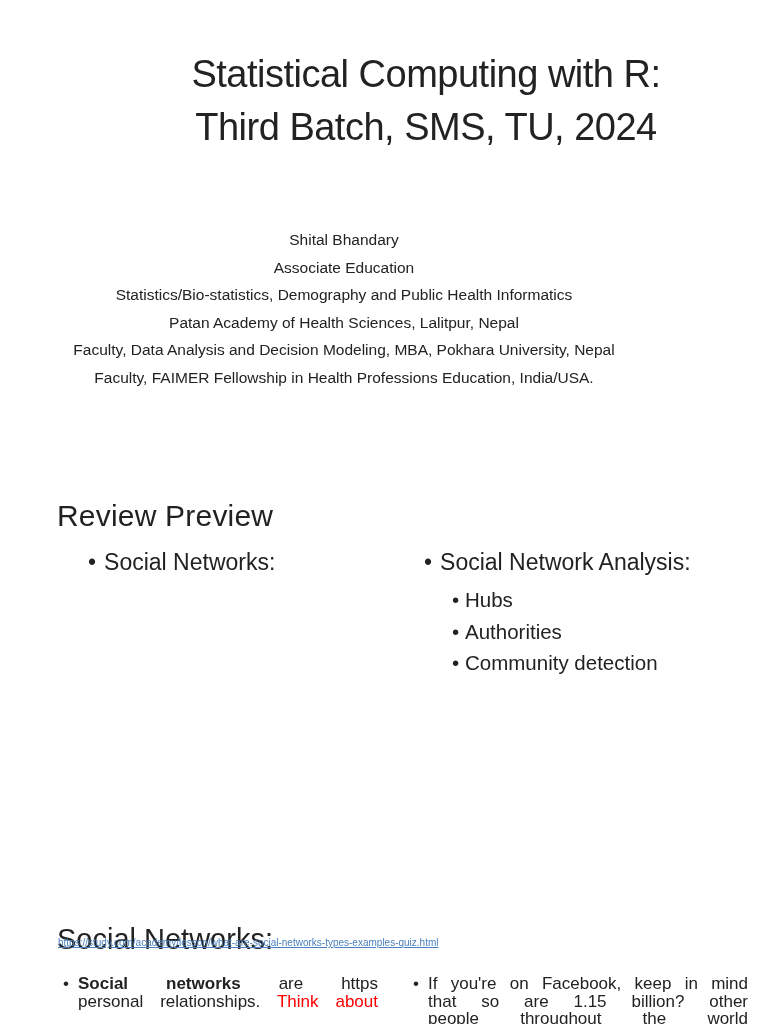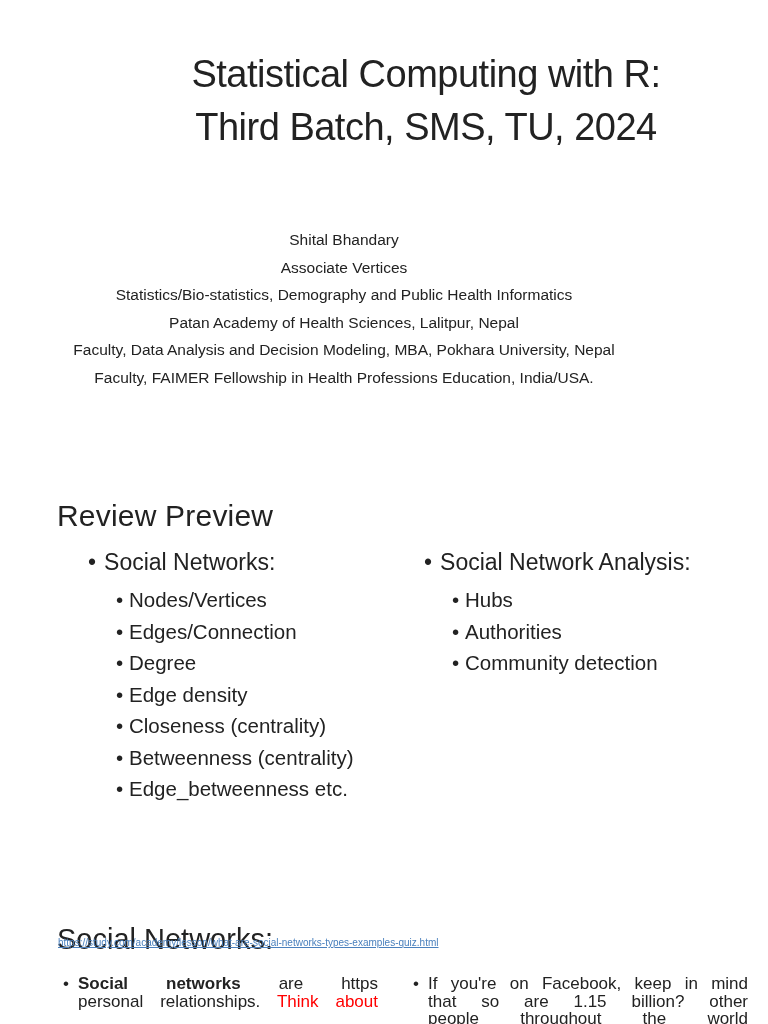--- a/index.html
+++ b/index.html
@@ -124,40 +124,31 @@
 </head>
 <body>
 
 <div class="abs main-title">
   <div>Statistical Computing with R:</div>
   <div>Third Batch, SMS, TU, 2024</div>
 </div>
 
 <div class="abs author-block">
   <div>Shital Bhandary</div>
-  <div>Associate Vertices</div>
+  <div>Associate Education</div>
   <div>Statistics/Bio-statistics, Demography and Public Health Informatics</div>
   <div>Patan Academy of Health Sciences, Lalitpur, Nepal</div>
   <div>Faculty, Data Analysis and Decision Modeling, MBA, Pokhara University, Nepal</div>
   <div>Faculty, FAIMER Fellowship in Health Professions Education, India/USA.</div>
 </div>
 
 <h2 class="abs review-heading">Review Preview</h2>
 
 <div class="abs review-col col-left">
   <div class="col-title">Social Networks:</div>
-  <ul class="sub-list">
-    <li>Nodes/Vertices</li>
-    <li>Edges/Connection</li>
-    <li>Degree</li>
-    <li>Edge density</li>
-    <li>Closeness (centrality)</li>
-    <li>Betweenness (centrality)</li>
-    <li>Edge_betweenness etc.</li>
-  </ul>
 </div>
 
 <div class="abs review-col col-right">
   <div class="col-title">Social Network Analysis:</div>
   <ul class="sub-list">
     <li>Hubs</li>
     <li>Authorities</li>
     <li>Community detection</li>
   </ul>
 </div>

